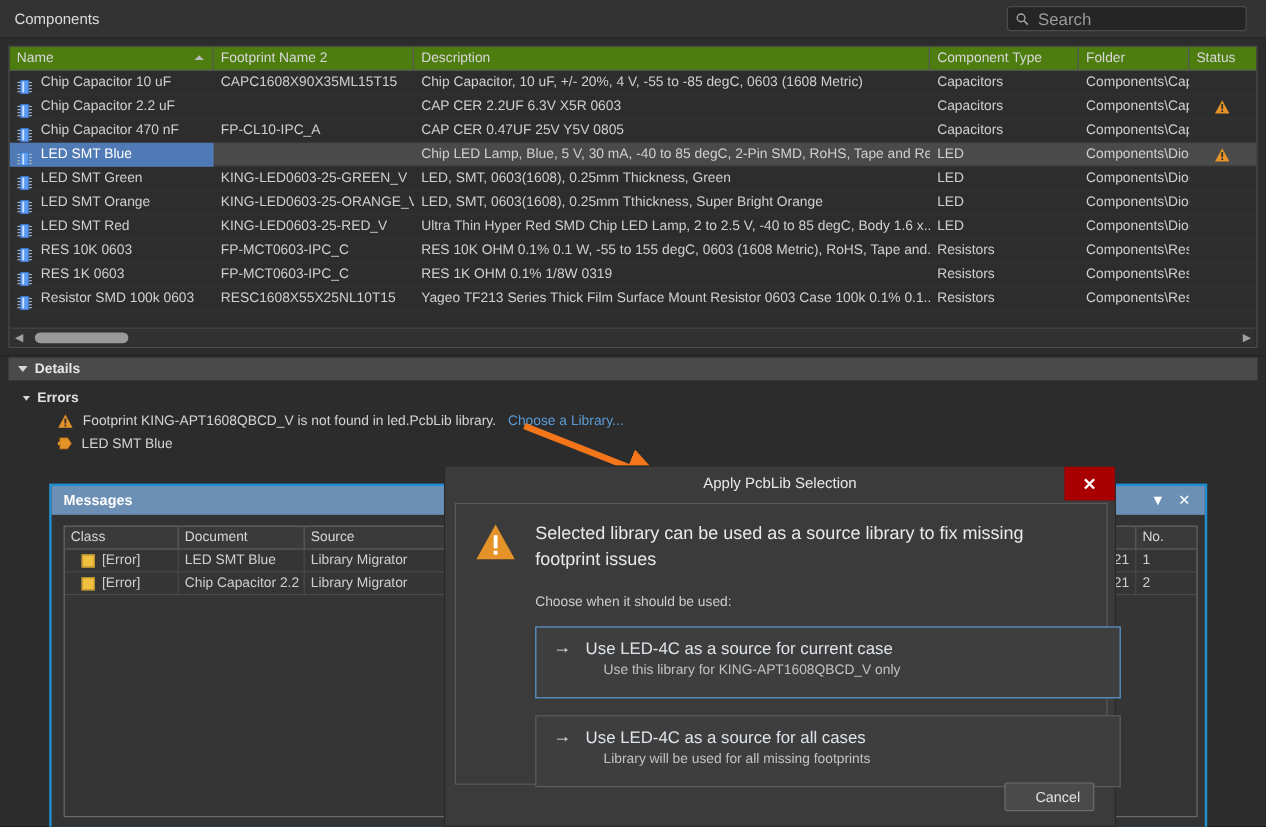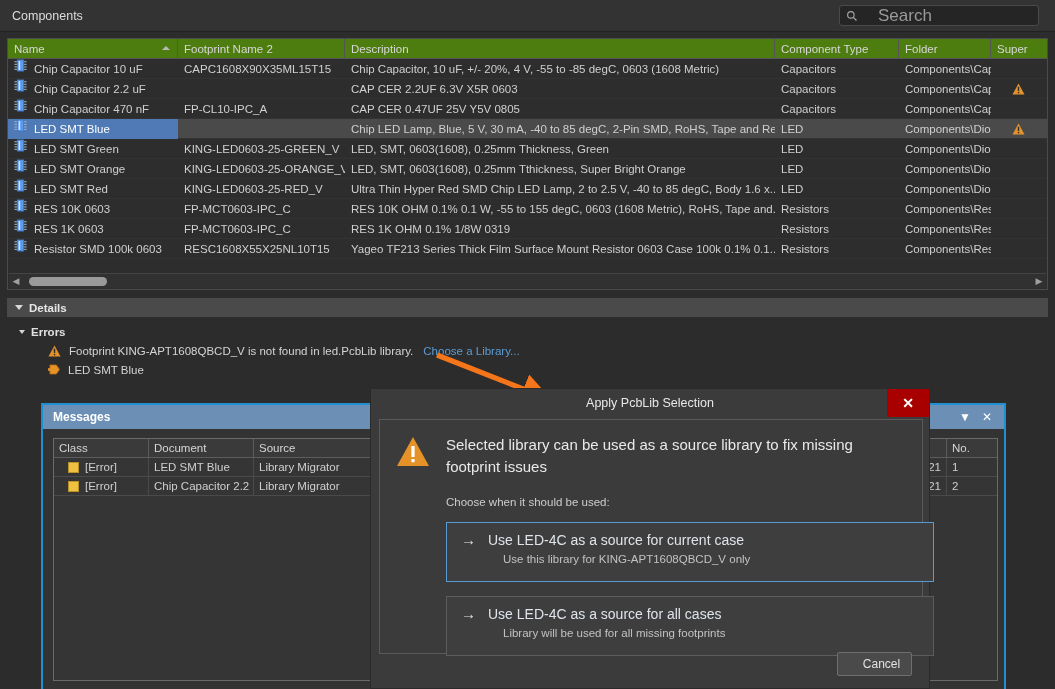--- a/index.html
+++ b/index.html
@@ -26,21 +26,21 @@
   .app-title {
     position: absolute; left: 12px; top: 9px;
     font-size: 12.5px; color: #dcdcdc;
   }
   .search-box {
     position: absolute; right: 16px; top: 5px; width: 200px; height: 21px;
     background: #252525; border: 1px solid #4a4a4a; border-radius: 3px;
     display: flex; align-items: center; padding: 0 6px;
   }
   .search-icon { width: 12px; height: 12px; flex: 0 0 12px; opacity: .85; }
-  .search-placeholder { margin-left: 20px; color: #9a9a9a; font-size: 17px; }
+  .search-placeholder { margin-left: 7px; color: #9a9a9a; font-size: 14px; }
 
   
   .grid {
     position: absolute; left: 7px; top: 38px; width: 1041px; height: 252px;
     border: 1px solid #4b4b4b; background: #2d2d2d; overflow: hidden;
   }
   .grid-head {
     display: flex; height: 20px; background: #4d7c0f;
     border-bottom: 1px solid #555; align-items: flex-start;
   }
@@ -59,21 +59,21 @@
   .row {
     display: flex; height: 20px; align-items: center;
     border-bottom: 1px solid #333;
   }
   .row.sel { background: #4a4a4a; }
   .row .cell {
     height: 20px; line-height: 20px; padding-left: 6px;
     font-size: 11.5px; color: #cfcfcf;
     overflow: hidden; white-space: nowrap; text-overflow: clip;
   }
-  .row .cell.name { display: flex; align-items: flex-start; gap: 7px; padding-left: 6px; }
+  .row .cell.name { display: flex; align-items: flex-end; gap: 7px; padding-left: 6px; }
   .row .cell.name .txt { overflow: hidden; white-space: nowrap; }
   .row.sel .cell.name { background: #4f7ab5; }
   .row.sel .cell.name .txt { color: #ffffff; }
   .ic-chip { width: 13px; height: 13px; flex: 0 0 13px; }
   .cell.status { display: flex; align-items: center; justify-content: center; padding-left: 0; }
   .warn-tri { width: 13px; height: 12px; }
 
   .hscroll {
     position: absolute; left: 1px; right: 1px; bottom: 1px; height: 15px;
     background: #313131; border-top: 1px solid #444;
@@ -231,21 +231,21 @@
         <div class="gh" style="width:430px">
           <span>Description</span>
         </div>
         <div class="gh" style="width:124px">
           <span>Component Type</span>
         </div>
         <div class="gh" style="width:92px">
           <span>Folder</span>
         </div>
         <div class="gh last" style="width:55px;border-right:none">
-          <span>Super</span>
+          <span>Status</span>
         </div>
       </div>
       <div class="grid-body" id="grid-body">
           <div class="row">
             <div class="cell name" style="width:170px">
               <svg class="ic-chip" viewBox="0 0 14 14">
                 <rect x="3.5" y="1" width="7" height="12" fill="#5a9bf0" stroke="#3e76c4" stroke-width="0.8"></rect>
                 <rect x="5" y="2.2" width="1.6" height="9.6" fill="#cfe4ff"></rect>
                 <g fill="#9fb6cf">
                   <rect x="0.5" y="2.4" width="2.6" height="1.1"></rect>

